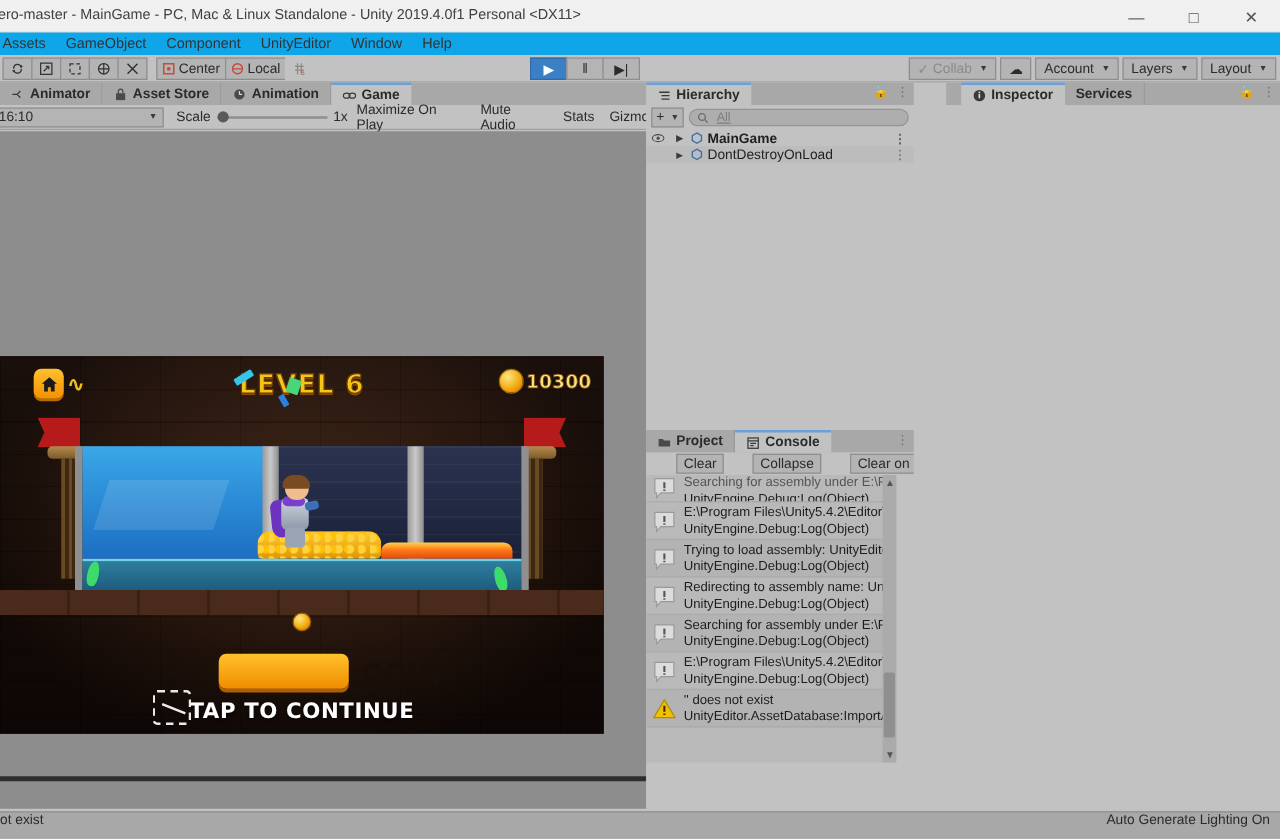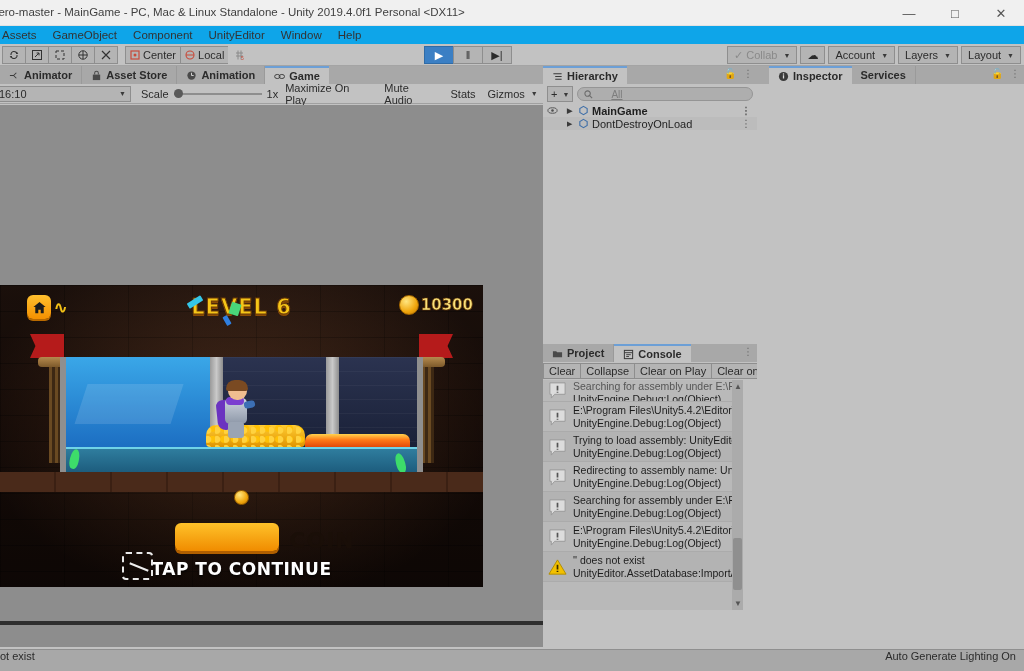--- a/index.html
+++ b/index.html
@@ -263,34 +263,34 @@
   .scenegizmo {
     position:absolute; left:122px; top:447px; width:31px; height:28px;
     border:2px dashed #e9e9e9; border-radius:4px;
   }
   .scenegizmo::after {
     content:""; position:absolute; left:5px; top:12px; width:20px; height:2px;
     background:#ededed; transform:rotate(22deg);
   }
 
   
-  .rightcol { position:absolute; left:543px; top:66px; width:214px; height:581px; background:#c2c2c2; }
+  .rightcol { position:absolute; left:517px; top:66px; width:214px; height:581px; background:#c2c2c2; }
   .hiertabs { position:absolute; left:0; top:0; width:214px; }
   .panelicons { position:absolute; right:4px; top:2px; display:flex; gap:6px; align-items:center; color:#6d6d6d; font-size:10px;}
   .hiertoolbar {
     position:absolute; left:0; top:18px; width:214px; height:20px;
     background:#c2c2c2; display:flex; align-items:center; padding:0 4px; gap:4px;
   }
   .addbtn {
     height:16px; padding:0 3px; background:#b4b4b4; border:1px solid #8e8e8e;
     display:flex; align-items:center; gap:2px; font-size:11px; color:#2b2b2b;
   }
   .searchfield {
     flex:1; height:14px; border-radius:7px; background:#aeaeae; border:1px solid #959595;
-    display:flex; align-items:center; gap:18px; padding:0 6px; color:#7d7d7d; font-size:10px;text-decoration:underline;
+    display:flex; align-items:center; gap:6px; padding:0 6px; color:#7d7d7d; font-size:10px;text-decoration:underline;
   }
   .hierlist { position:absolute; left:0; top:38px; width:214px; height:240px; background:#c2c2c2; }
   .hrow {
     position:relative; height:13px; display:flex; align-items:center; gap:3px;
     font-size:11px; color:#1f1f1f; padding-left:24px;
   }
   .hrow.alt { background:#bcbcbc; }
   .hrow .eye { position:absolute; left:4px; top:1px; width:11px; height:11px; color:#4e4e4e; }
   .hrow .arrow { font-size:7px; color:#3a3a3a; width:8px; }
   .hrow .goico { width:11px; height:11px; }
@@ -300,20 +300,21 @@
   .consoleblock { position:absolute; left:0; top:278px; width:214px; height:303px; background:#c2c2c2; }
   .constabs { position:absolute; left:0; top:0; width:214px; }
   .constoolbar {
     position:absolute; left:0; top:18px; width:214px; height:18px;
     background:#c2c2c2; display:flex; align-items:center; overflow:hidden;
   }
   .constoolbar .cbtn {
     height:16px; padding:0 5px; background:#b4b4b4; border:1px solid #8e8e8e;
     margin-right:-1px; display:flex; align-items:center; font-size:11px; color:#2b2b2b;
     white-space:nowrap;
+    margin-left:24px;
   }
   .conslist {
     position:absolute; left:0; top:36px; width:200px; height:230px;
     background:#b9b9b9; overflow:hidden;
   }
   .logrow {
     position:relative; height:30px; padding:2px 4px 2px 30px;
     border-bottom:1px solid #ababab; overflow:hidden; white-space:nowrap;
   }
   .logrow.alt { background:#b3b3b3; }

